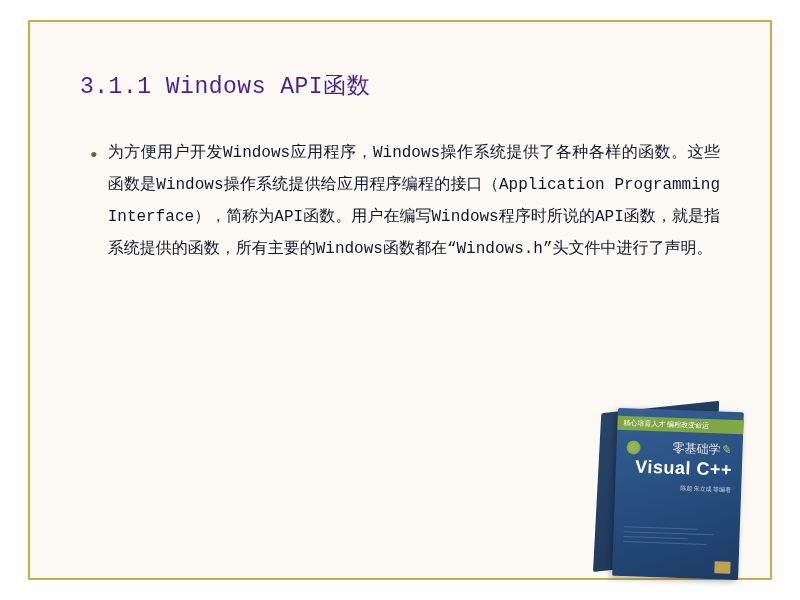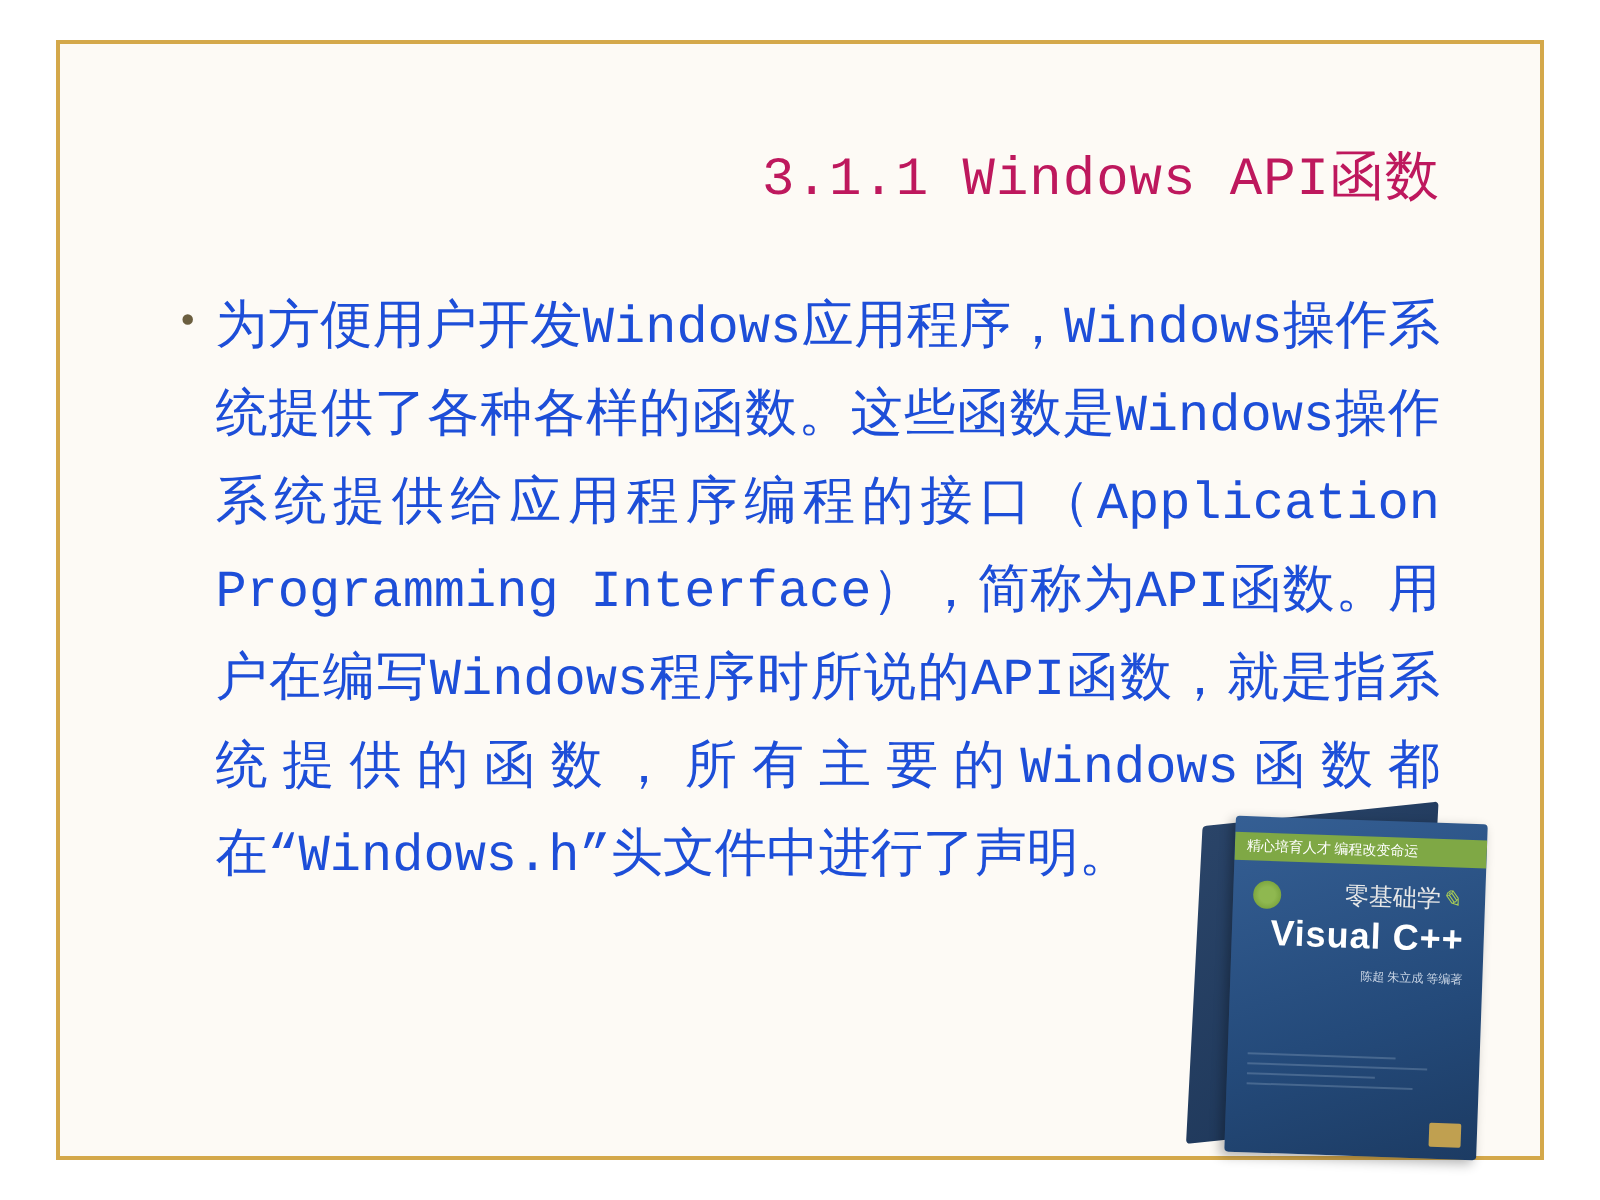--- a/index.html
+++ b/index.html
@@ -17,44 +17,43 @@
     left: 28px;
     right: 28px;
     bottom: 20px;
     border: 2px solid #d4a84a;
     background: #fdfaf5;
   }
   .content {
     padding: 48px 50px 0 50px;
   }
   .heading {
-    font-size: 27px;
-    color: #be185d;
+    font-size: 23px;
+    color: #4c1d95;
     font-weight: normal;
     margin-bottom: 36px;
     font-family: "SimSun", "宋体", "Courier New", monospace;
     letter-spacing: 0.5px;
-    text-align: right;
   }
   .bullet-wrap {
     display: flex;
     align-items: flex-start;
     padding-left: 10px;
   }
   .bullet {
     font-size: 22px;
     color: #6b5e3f;
     margin-right: 10px;
     line-height: 36px;
     flex: 0 0 auto;
   }
   .para {
-    font-size: 26px;
-    color: #1d4ed8;
-    line-height: 44px;
+    font-size: 16px;
+    color: #0f172a;
+    line-height: 32px;
     font-family: "SimSun", "宋体", "Courier New", monospace;
     text-align: justify;
   }
   .book {
     position: absolute;
     right: 22px;
     bottom: 0px;
     width: 155px;
     height: 180px;
   }

